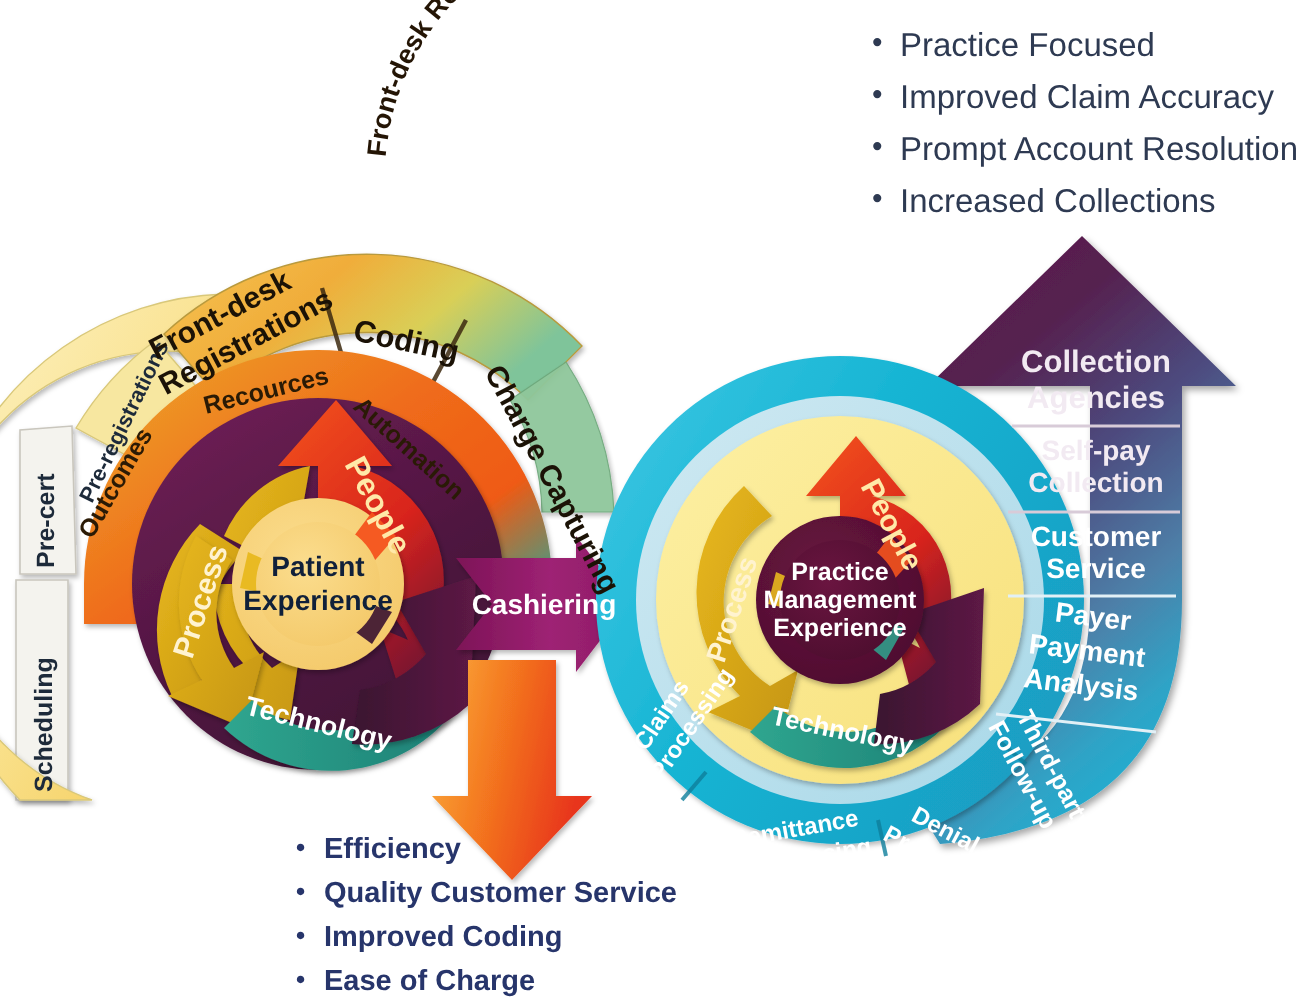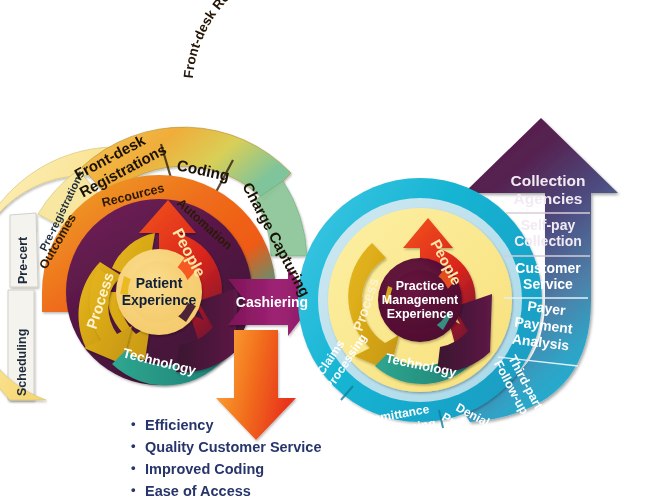--- a/index.html
+++ b/index.html
@@ -33,21 +33,21 @@
   ul.bullets { margin: 0; padding: 0; }
 
   #bullets-top {
     left: 436px; top: 10px;
     color: #2e3a52;
     font-size: 16.5px;
     line-height: 26px;
     font-family: "Liberation Sans", sans-serif;
   }
   #bullets-bottom {
-    left: 131px; top: 414px;
+    left: 148px; top: 414px;
     color: #27356b;
     font-size: 14.5px;
     font-weight: bold;
     line-height: 22px;
     font-family: "Liberation Sans", sans-serif;
   }
   #bullets-bottom li::before { font-size: 13px; }
 
   
   #art { position: absolute; left: 0; top: 0; width: 650px; height: 504px; }
@@ -370,21 +370,27 @@
       <text class="lbl" font-weight="normal" font-size="14" fill="#ffffff" text-anchor="middle" x="548" y="289">Service</text>
       <line x1="504" y1="298" x2="588" y2="298" stroke="#e2f0f6" stroke-width="1.4"></line>
 
       <text class="lbl" font-weight="normal" font-size="14" fill="#ffffff" text-anchor="middle" x="546" y="313" transform="rotate(7 546 313)">Payer</text>
       <text class="lbl" font-weight="normal" font-size="14" fill="#ffffff" text-anchor="middle" x="543" y="330" transform="rotate(7 543 330)">Payment</text>
       <text class="lbl" font-weight="normal" font-size="14" fill="#ffffff" text-anchor="middle" x="540" y="347" transform="rotate(7 540 347)">Analysis</text>
       <line x1="498" y1="357" x2="578" y2="366" stroke="#e2f0f6" stroke-width="1.4"></line>
     </g>
   </svg>
 
+  <ul class="bullets" id="bullets-top">
+    <li>Practice Focused</li>
+    <li>Improved Claim Accuracy</li>
+    <li>Prompt Account Resolution</li>
+    <li>Increased Collections</li>
+  </ul>
 
   <ul class="bullets" id="bullets-bottom">
     <li>Efficiency</li>
     <li>Quality Customer Service</li>
     <li>Improved Coding</li>
-    <li>Ease of Access</li>
+    <li>Ease of Charge</li>
   </ul>
 
 </div>
 
 </body></html>

